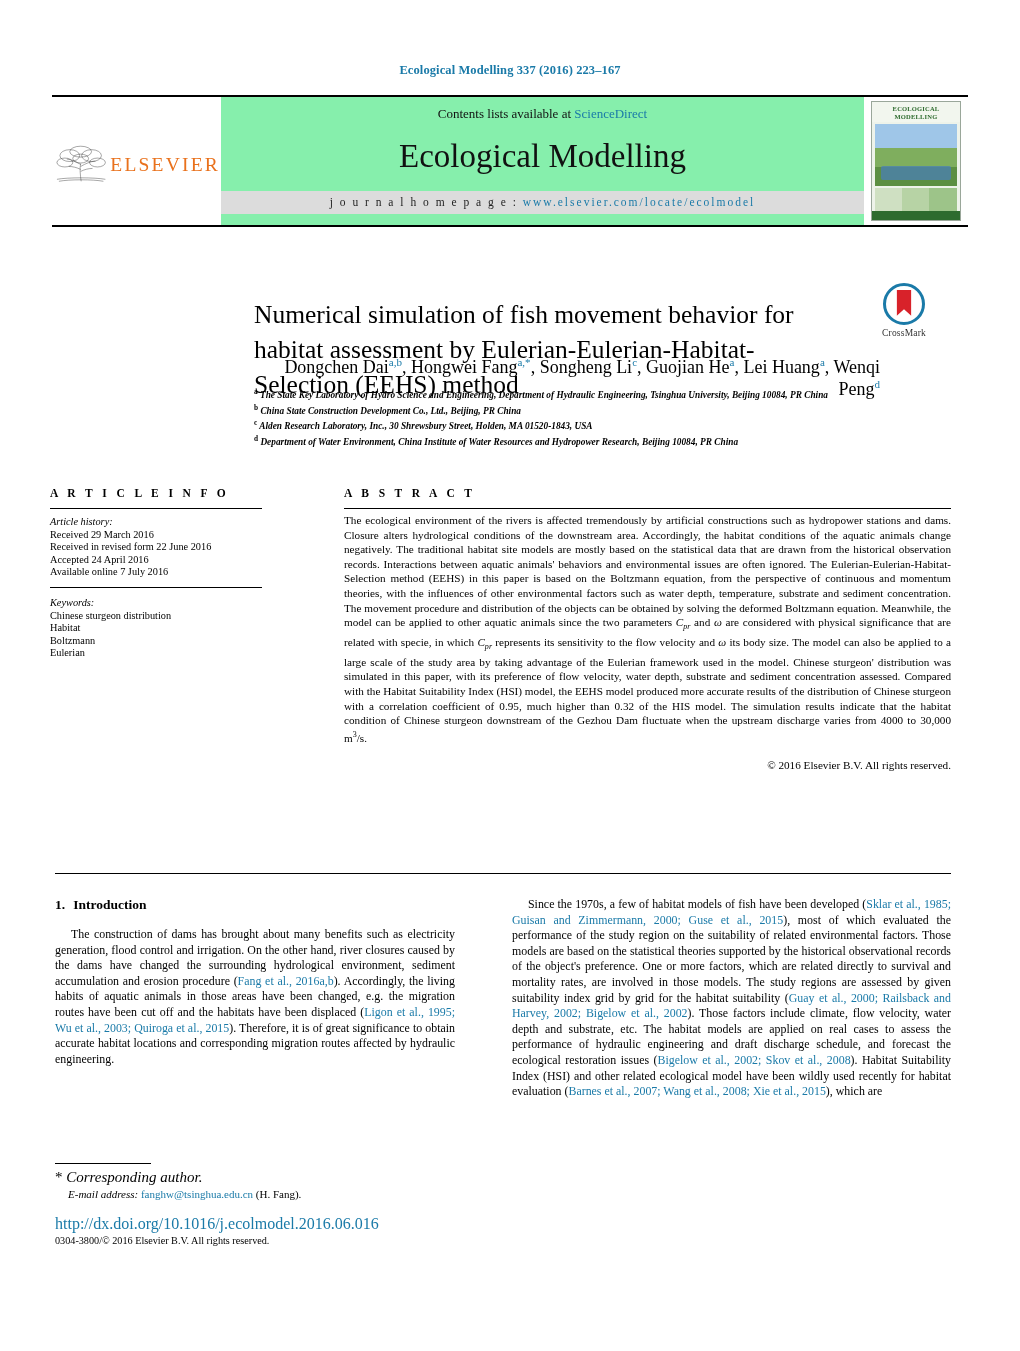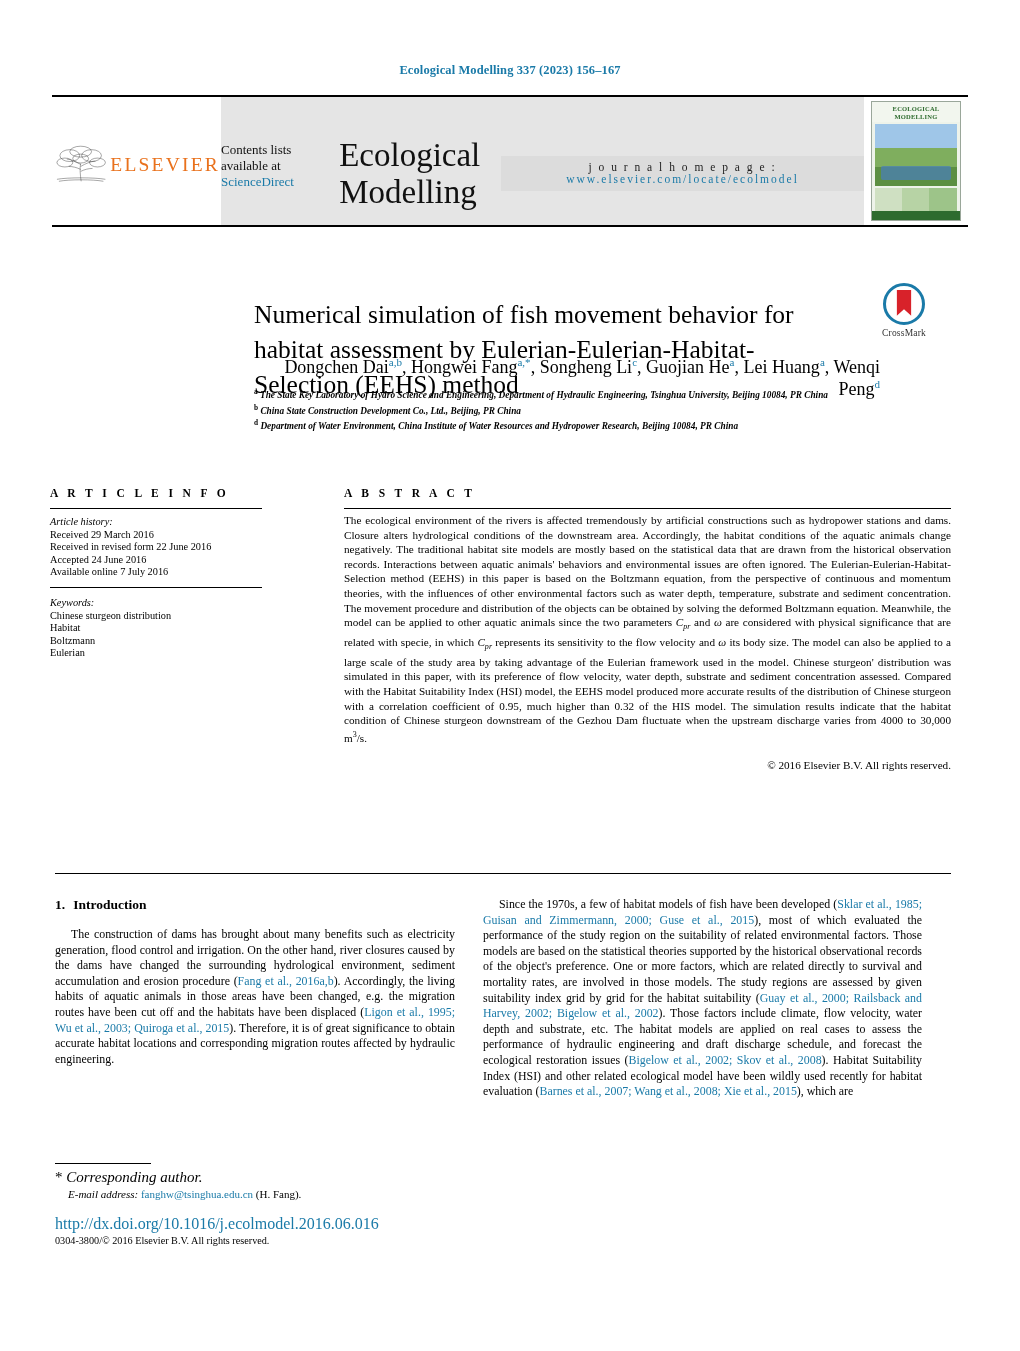--- a/index.html
+++ b/index.html
@@ -41,22 +41,22 @@
     padding-top: 6px; box-sizing: border-box;
   }
   .tree-svg { display:block; }
   .elsevier-word {
     font-family: "Liberation Serif", serif;
     font-size: 19.5px; letter-spacing: 2.2px;
     color: #E9711C; font-weight: normal; margin-top: 2px;
   }
   .masthead-mid {
     flex: 1 1 auto;
-    background: #e5e5e5;
-    display: flex; flex-direction: row; align-items: center;
+    background: #86efac;
+    display: flex; flex-direction: column; align-items: center;
     padding-top: 9px; box-sizing: border-box;
     border-left: 1px solid #ffffff;
   }
   .contents-line { font-size: 13px; color: #111; }
   .contents-line .sd-link { color: #1a7aa8; }
   .journal-name {
     font-size: 33px; margin-top: 16px; color: #111;
     font-family: "Liberation Serif", serif;
   }
   .homepage-bar {
@@ -168,21 +168,21 @@
   .rule-long {
     position: absolute; left: 55px; top: 873px; width: 896px;
     border-top: 1.6px solid #000;
   }
 
   
   .col-left {
     position: absolute; left: 55px; top: 897px; width: 400px;
   }
   .col-right {
-    position: absolute; left: 483px; top: 897px; width: 439px;
+    position: absolute; left: 512px; top: 897px; width: 439px;
   }
   .h1 { font-size: 13.5px; font-weight: bold; margin: 0 0 14px 0; }
   .h1 .num { margin-right: 8px; }
   .body-p {
     font-size: 11.9px; line-height: 15.6px; text-align: justify;
     text-indent: 16px; margin: 0;
   }
   a.ref, .ref { color: #1a7aa8; text-decoration: none; }
 
   
@@ -196,21 +196,21 @@
   .fn-line2 .em { font-style: italic; }
   .doi-block { position: absolute; left: 55px; top: 1215px; width: 420px; }
   .doi { font-size: 16px; color: #1a7aa8; }
   .issn { font-size: 10.2px; margin-top: 2px; }
 </style>
 </head>
 <body>
 
 <div class="page">
 
-  <div class="runhead">Ecological Modelling 337 (2023) 156–167</div>
+  <div class="runhead">Ecological Modelling 337 (2016) 223–167</div>
 
   <div class="masthead">
     <div class="masthead-left">
       <svg class="tree-svg" width="118" height="78" viewBox="0 0 118 78">
         <g stroke="#222" stroke-width="0.8" fill="none">
           <path d="M59 74 C57 60 56 48 58 38"></path>
           <path d="M58 40 C48 34 40 30 30 29"></path>
           <path d="M58 44 C68 38 78 34 88 33"></path>
           <path d="M58 50 C50 46 42 44 34 44"></path>
           <path d="M58 54 C66 50 74 48 82 48"></path>
@@ -258,32 +258,33 @@
         <div class="cm-flag"></div>
       </div>
     <div class="cm-label">CrossMark</div>
   </div>
 
   <div class="authors" id="authors"><span>Dongchen Dai</span><sup>a,b</sup>, <span>Hongwei Fang</span><sup>a,*</sup>, <span>Songheng Li</span><sup>c</sup>, <span>Guojian He</span><sup>a</sup>, <span>Lei Huang</span><sup>a</sup>, <span>Wenqi Peng</span><sup>d</sup></div>
 
   <div class="affils" id="affils">
       <div><sup class="lab">a</sup> The State Key Laboratory of Hydro Science and Engineering, Department of Hydraulic Engineering, Tsinghua University, Beijing 10084, PR China</div>
       <div><sup class="lab">b</sup> China State Construction Development Co., Ltd., Beijing, PR China</div>
+      <div><sup class="lab">c</sup> Alden Research Laboratory, Inc., 30 Shrewsbury Street, Holden, MA 01520-1843, USA</div>
       <div><sup class="lab">d</sup> Department of Water Environment, China Institute of Water Resources and Hydropower Research, Beijing 10084, PR China</div>
     </div>
 
   <div class="info-col">
     <div class="sec-head">A R T I C L E   I N F O</div>
     <div class="info-rule"></div>
     <div class="info-body">
       <div class="it">Article history:</div>
       <div id="history-list">
           <div>Received 29 March 2016</div>
           <div>Received in revised form 22 June 2016</div>
-          <div>Accepted 24 June 2016</div>
+          <div>Accepted 24 April 2016</div>
           <div>Available online 7 July 2016</div>
         </div>
     </div>
     <div class="kw-block">
       <div class="info-body" style="margin-top:0">
         <div class="it">Keywords:</div>
         <div id="keyword-list">
             <div>Chinese sturgeon distribution</div>
             <div>Habitat</div>
             <div>Boltzmann</div>

